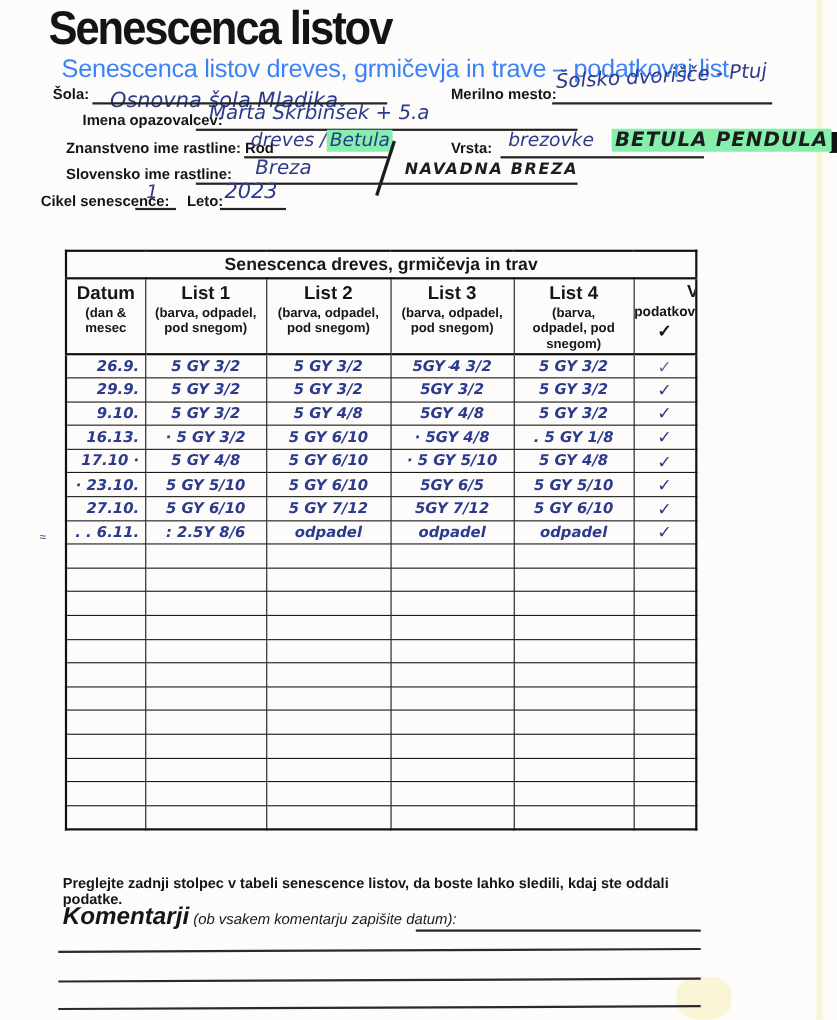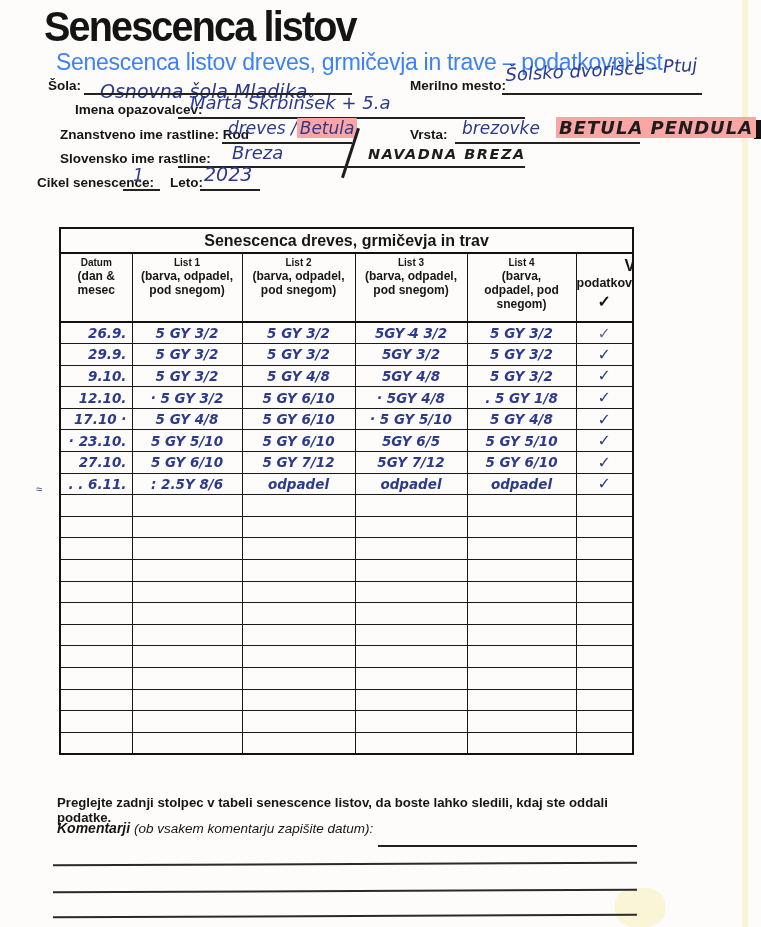--- a/index.html
+++ b/index.html
@@ -23,54 +23,54 @@
   .plabel{font-size:13.5px;font-weight:bold;color:#151515;white-space:nowrap;}
   .hand{
     font-family:"DejaVu Sans", sans-serif;font-style:italic;
     color:#2b3a8c;white-space:nowrap;
   }
   .hand-black{
     font-family:"DejaVu Sans", sans-serif;font-style:italic;
     color:#1d1d1d;white-space:nowrap;font-weight:bold;
   }
   .hline{height:1.6px;background:#222;}
-  .hilite{background:#fca5a5;padding:0 3px;border-radius:1px;}
+  .hilite{background:#86efac;padding:0 3px;border-radius:1px;}
   
   .sen-table{
     position:absolute;left:59px;top:227px;
     border-collapse:collapse;table-layout:fixed;
     width:573px;
   }
   .sen-table td,.sen-table th{
     border:1.4px solid #1a1a1a;padding:0;overflow:hidden;
   }
   .sen-table{border:2.4px solid #111;}
   .tbl-title{
     font-size:16px;font-weight:bold;text-align:center;height:23px;
     border-bottom:2px solid #111 !important;
   }
   .tbl-head th{
     height:64px;vertical-align:top;text-align:center;
     font-weight:bold;line-height:1.18;padding-top:3px;
     border-bottom:2px solid #111 !important;
   }
-  .col-name{font-size:10px;display:block;}
+  .col-name{font-size:17px;display:block;}
   .col-sub{font-size:12px;display:block;font-weight:bold;}
   .head-check{font-size:16px;display:block;margin-top:2px;}
   .sen-table tbody tr{height:21.6px;}
   .cell-hand{
     font-family:"DejaVu Sans", sans-serif;font-style:italic;
     color:#2b3a8c;font-size:13.5px;text-align:center;white-space:nowrap;font-weight:bold;
   }
   .cell-date{text-align:right;padding-right:5px !important;}
   .cell-check{text-align:center;font-size:16px;font-weight:bold;color:#2b3a8c;font-style:normal;}
   
   .note{left:57px;top:795px;width:600px;font-size:13.2px;font-weight:bold;color:#161616;}
   .comments{left:57px;top:820px;font-size:13.5px;color:#161616;white-space:nowrap;}
-  .comments .klabel{font-weight:bold;font-style:italic;font-size:14px;text-align:center;}
+  .comments .klabel{font-weight:bold;font-style:italic;font-size:22px;text-align:center;}
   .comments .ksub{font-style:italic;font-size:13.5px;}
   .comment-line{left:53px;width:584px;height:1.7px;background:#2a2a2a;transform:rotate(-0.25deg);}
   
   .scan-streak{left:742px;top:0;width:6px;height:927px;background:rgba(240,228,150,.33);}
   .edge-black{left:754px;top:120px;width:7px;height:19px;background:#111;}
   .stray-mark{left:36px;top:483px;color:#2b3a8c;font-size:11px;font-style:italic;}
   .corner-blob{left:615px;top:888px;width:50px;height:39px;background:rgba(244,232,150,.35);border-radius:40%;}
   .big-slash{left:349px;top:127px;width:3px;height:52px;background:#1d1d1d;transform:rotate(18deg);}
 </style>
 </head>
@@ -176,21 +176,21 @@
     </tr>
     <tr>
       <td class="cell-hand cell-date">9.10.</td>
       <td class="cell-hand">5 GY 3/2</td>
       <td class="cell-hand">5 GY 4/8</td>
       <td class="cell-hand">5GY 4/8</td>
       <td class="cell-hand">5 GY 3/2</td>
       <td class="cell-hand cell-check">✓</td>
     </tr>
     <tr>
-      <td class="cell-hand cell-date">12.10.</td>
+      <td class="cell-hand cell-date">16.13.</td>
       <td class="cell-hand">· 5 GY 3/2</td>
       <td class="cell-hand">5 GY 6/10</td>
       <td class="cell-hand">· 5GY 4/8</td>
       <td class="cell-hand">. 5 GY 1/8</td>
       <td class="cell-hand cell-check">✓</td>
     </tr>
     <tr>
       <td class="cell-hand cell-date">17.10 ·</td>
       <td class="cell-hand">5 GY 4/8</td>
       <td class="cell-hand">5 GY 6/10</td>

